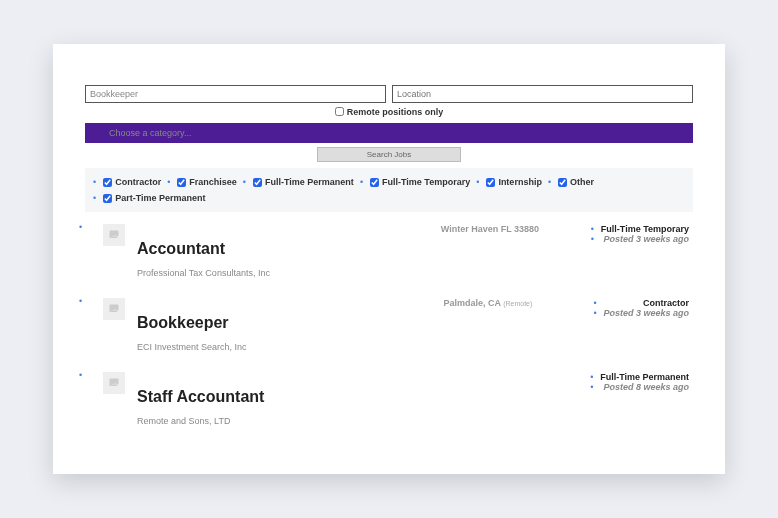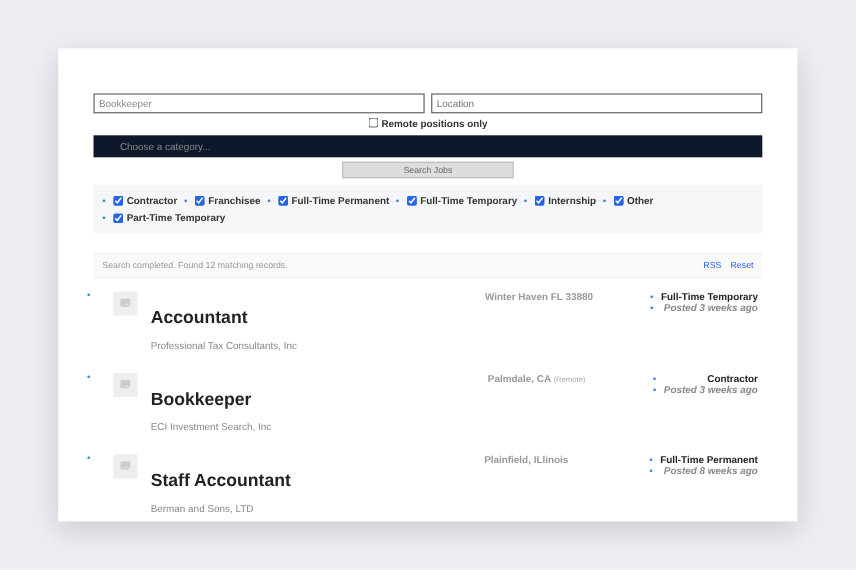--- a/index.html
+++ b/index.html
@@ -39,36 +39,36 @@
     justify-content: center;
     align-items: flex-start;
     gap: 3px;
     margin-bottom: 6px;
     font-size: 9px;
     font-weight: bold;
     color: #333;
   }
   .remote-row input { width: 9px; height: 9px; }
   .category-bar {
-    background: #0f172a;
+    background: #4c1d95;
     height: 20px;
     display: flex;
     align-items: center;
     padding: 0 24px;
     font-size: 9px;
     color: #888;
     margin-bottom: 4px;
   }
   .search-btn-row {
     display: flex;
     justify-content: center;
     margin-bottom: 6px;
   }
   .search-btn {
-    width: 156px;
+    width: 144px;
     height: 15px;
     background: #ddd;
     border: 1px solid #bbb;
     font-size: 8px;
     color: #666;
     cursor: pointer;
   }
   .filters {
     background: #f5f6f7;
     padding: 6px 8px;
@@ -218,30 +218,23 @@
         <input type="checkbox" checked="" style="">
         <span>Full-Time Temporary</span>
       </span><span class="filter-item">
         <input type="checkbox" checked="" style="">
         <span>Internship</span>
       </span><span class="filter-item">
         <input type="checkbox" checked="" style="">
         <span>Other</span>
       </span><span class="filter-item">
         <input type="checkbox" checked="" style="">
-        <span>Part-Time Temporary</span>
+        <span>Part-Time Permanent</span>
       </span></div>
 
-  <div class="status-row">
-    <span>Search completed. Found 12 matching records.</span>
-    <span class="status-links">
-      <a href="#">RSS</a>
-      <a href="#">Reset</a>
-    </span>
-  </div>
 
   <div id="results">
       <div class="result">
         <div class="thumb">
           <svg viewBox="0 0 24 24">
             <path d="M21 19V5a2 2 0 0 0-2-2H5a2 2 0 0 0-2 2v14l4-4h12a2 2 0 0 0 2-2zM8.5 13.5l2.5 3 3.5-4.5 4.5 6H5l3.5-4.5z"></path>
           </svg>
         </div>
         <div class="result-main">
           <div class="job-title">Accountant</div>
@@ -270,23 +263,22 @@
         </div>
       </div>
       <div class="result">
         <div class="thumb">
           <svg viewBox="0 0 24 24">
             <path d="M21 19V5a2 2 0 0 0-2-2H5a2 2 0 0 0-2 2v14l4-4h12a2 2 0 0 0 2-2zM8.5 13.5l2.5 3 3.5-4.5 4.5 6H5l3.5-4.5z"></path>
           </svg>
         </div>
         <div class="result-main">
           <div class="job-title">Staff Accountant</div>
-          <div class="job-company">Berman and Sons, LTD</div>
-        </div>
-        <div class="job-location">Plainfield, ILlinois</div>
+          <div class="job-company">Remote and Sons, LTD</div>
+        </div>
         <div class="job-meta">
           <div class="line type">Full-Time Permanent</div>
           <div class="line posted">Posted 8 weeks ago</div>
         </div>
       </div>
     </div>
 
 </div>
 
 </body></html>

